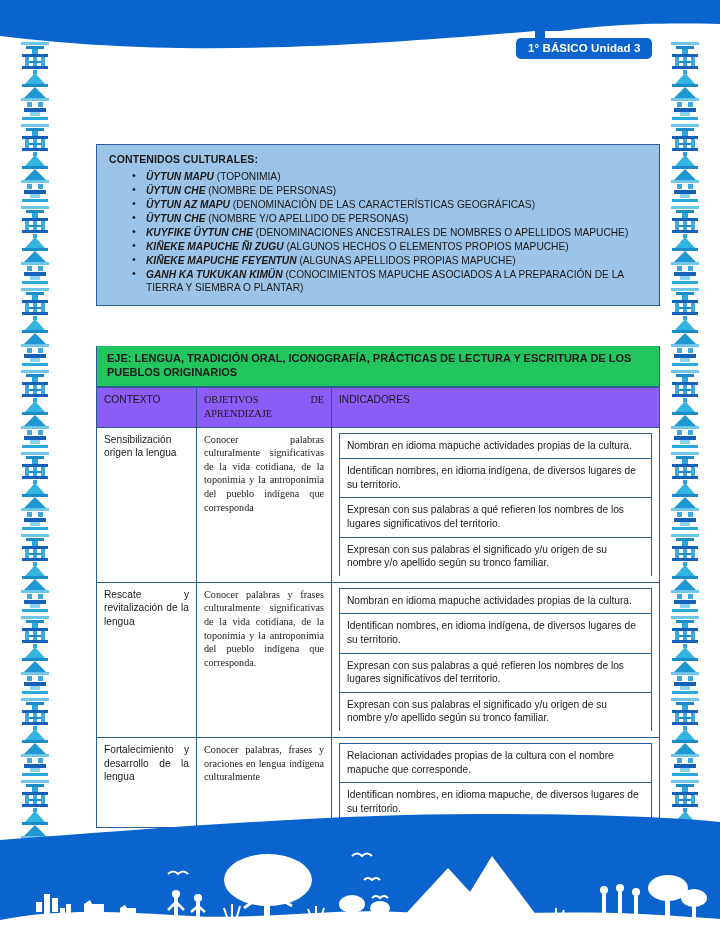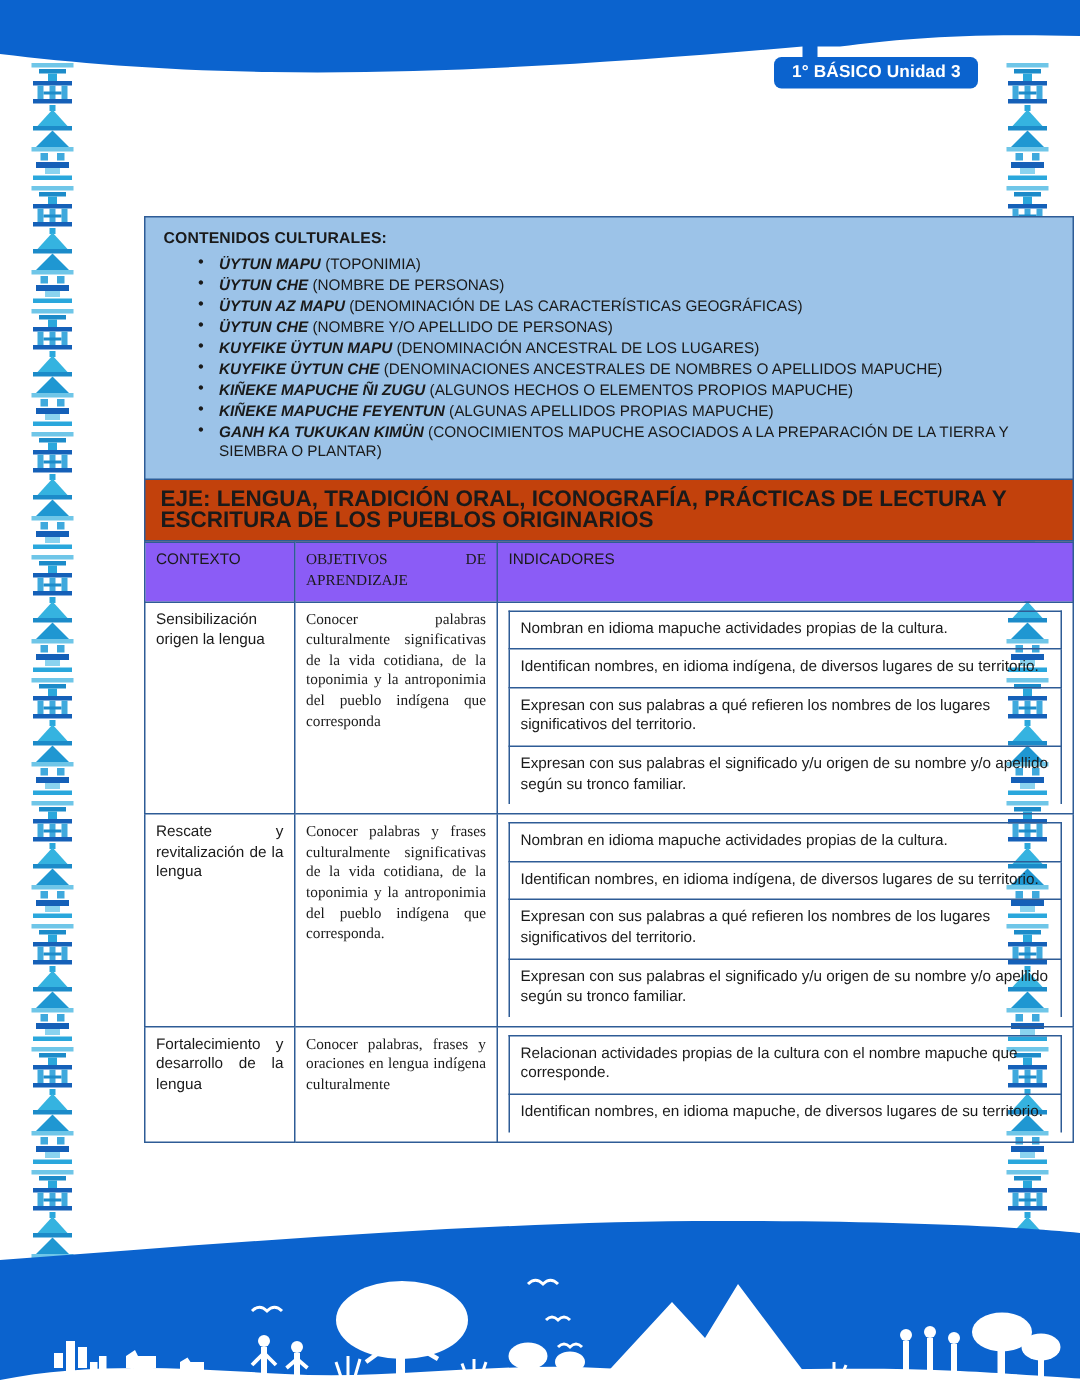--- a/index.html
+++ b/index.html
@@ -20,21 +20,21 @@
     letter-spacing:.1px;white-space:nowrap;
   }
 
   
   .strip{position:absolute;top:40px;width:34px;height:810px;overflow:hidden;}
   .strip.left{left:18px;}
   .strip.right{left:668px;}
   .strip svg{display:block;}
 
   
-  .content{position:absolute;left:96px;top:144px;width:620px;}
+  .content{position:absolute;left:96px;top:144px;width:564px;}
 
   .cc-box{
     background:#9CC3E8;
     border:1px solid #2E5C96;
     padding:8px 10px 10px 10px;
     box-sizing:border-box;
   }
   .cc-title{
     font-size:10.5px;font-weight:bold;color:#1a1a1a;
     margin:0 0 5px 2px;letter-spacing:.1px;
@@ -46,25 +46,25 @@
     font-size:10.2px;line-height:13.4px;color:#1a1a1a;
     margin-bottom:.6px;
   }
   .cc-list li::before{
     content:"\2022";position:absolute;left:25px;top:-1px;
     font-size:11px;color:#1a1a1a;
   }
   .cc-list b{font-weight:bold;font-style:italic;}
 
   .eje{
-    background:#c2410c;
+    background:#22c55e;
     border:1px solid #2E5C96;border-top:none;
     padding:6px 10px 7px 10px;
-    font-size:15px;font-weight:bold;line-height:13.5px;
-    color:#1a1a1a;box-sizing:border-box;
+    font-size:11px;font-weight:bold;line-height:13.5px;
+    color:#1a1a1a;box-sizing:border-box;margin-top:40px;
   }
 
   
   table.main{
     border-collapse:collapse;width:100%;
     table-layout:fixed;
     border:1px solid #2E5C96;
     border-top:none;
   }
   table.main td{
@@ -155,21 +155,20 @@
 
 <div class="content">
 
   <div class="cc-box">
     <div class="cc-title">CONTENIDOS CULTURALES:</div>
     <ul class="cc-list">
       <li><b>ÜYTUN MAPU</b><span> (TOPONIMIA)</span></li>
       <li><b>ÜYTUN CHE</b><span> (NOMBRE DE PERSONAS)</span></li>
       <li><b>ÜYTUN AZ MAPU</b><span> (DENOMINACIÓN DE LAS CARACTERÍSTICAS GEOGRÁFICAS)</span></li>
       <li><b>ÜYTUN CHE</b><span> (NOMBRE Y/O APELLIDO DE PERSONAS)</span></li>
-      <li><b>KUYFIKE ÜYTUN MAPU</b><span> (DENOMINACIÓN ANCESTRAL DE LOS LUGARES)</span></li>
       <li><b>KUYFIKE ÜYTUN CHE</b><span> (DENOMINACIONES ANCESTRALES DE NOMBRES O APELLIDOS MAPUCHE)</span></li>
       <li><b>KIÑEKE MAPUCHE ÑI ZUGU</b><span> (ALGUNOS HECHOS O ELEMENTOS PROPIOS MAPUCHE)</span></li>
       <li><b>KIÑEKE MAPUCHE FEYENTUN</b><span> (ALGUNAS APELLIDOS PROPIAS MAPUCHE)</span></li>
       <li><b>GANH KA TUKUKAN KIMÜN</b><span> (CONOCIMIENTOS MAPUCHE ASOCIADOS A LA PREPARACIÓN DE LA TIERRA Y SIEMBRA O PLANTAR)</span></li>
     </ul>
   </div>
 
   <div class="eje">EJE: LENGUA, TRADICIÓN ORAL, ICONOGRAFÍA, PRÁCTICAS DE LECTURA Y ESCRITURA DE LOS PUEBLOS ORIGINARIOS</div>
 
   <table class="main">

